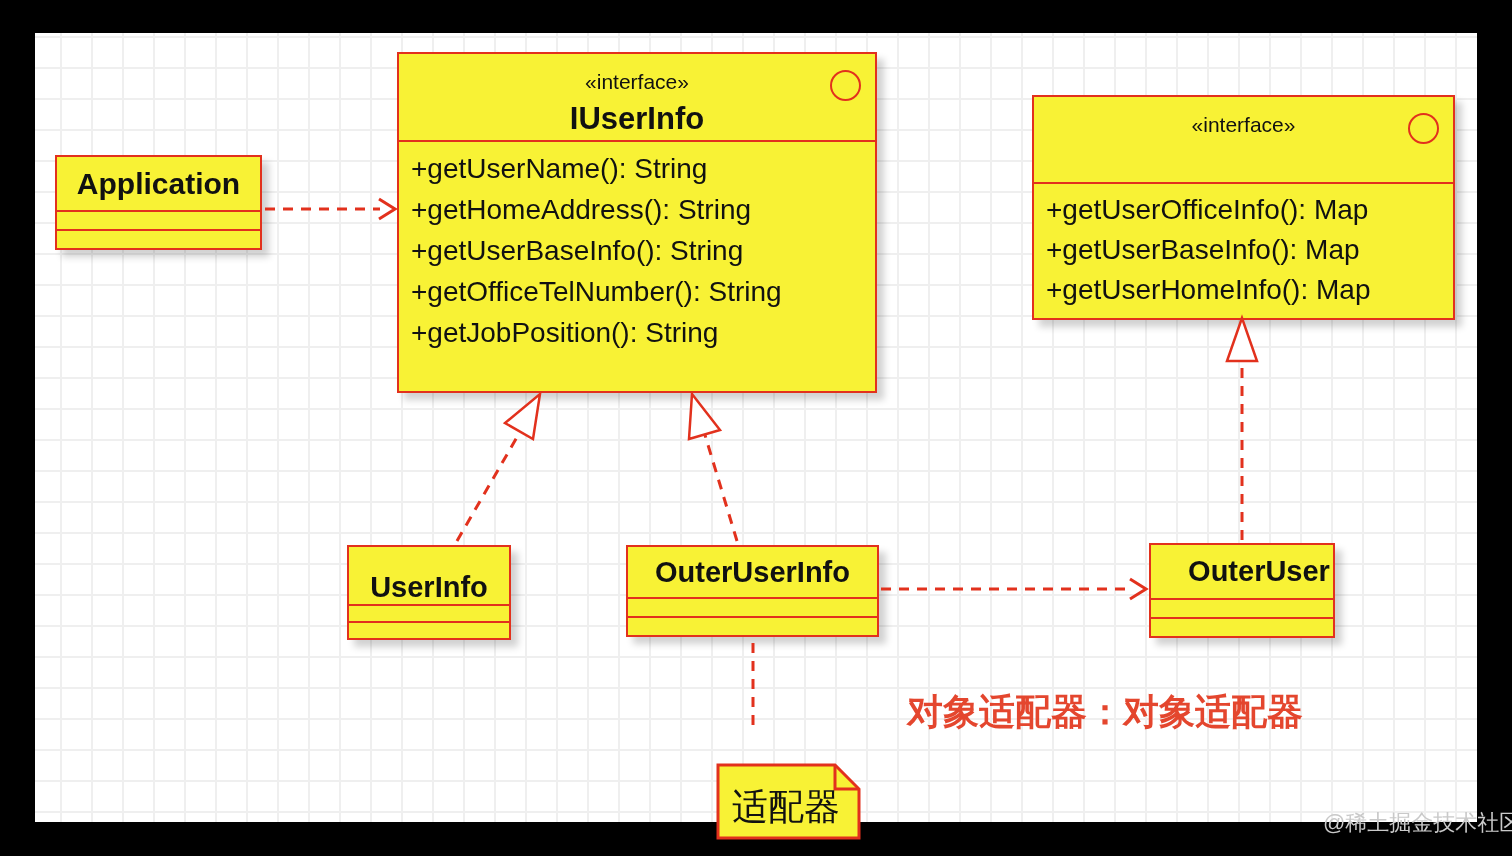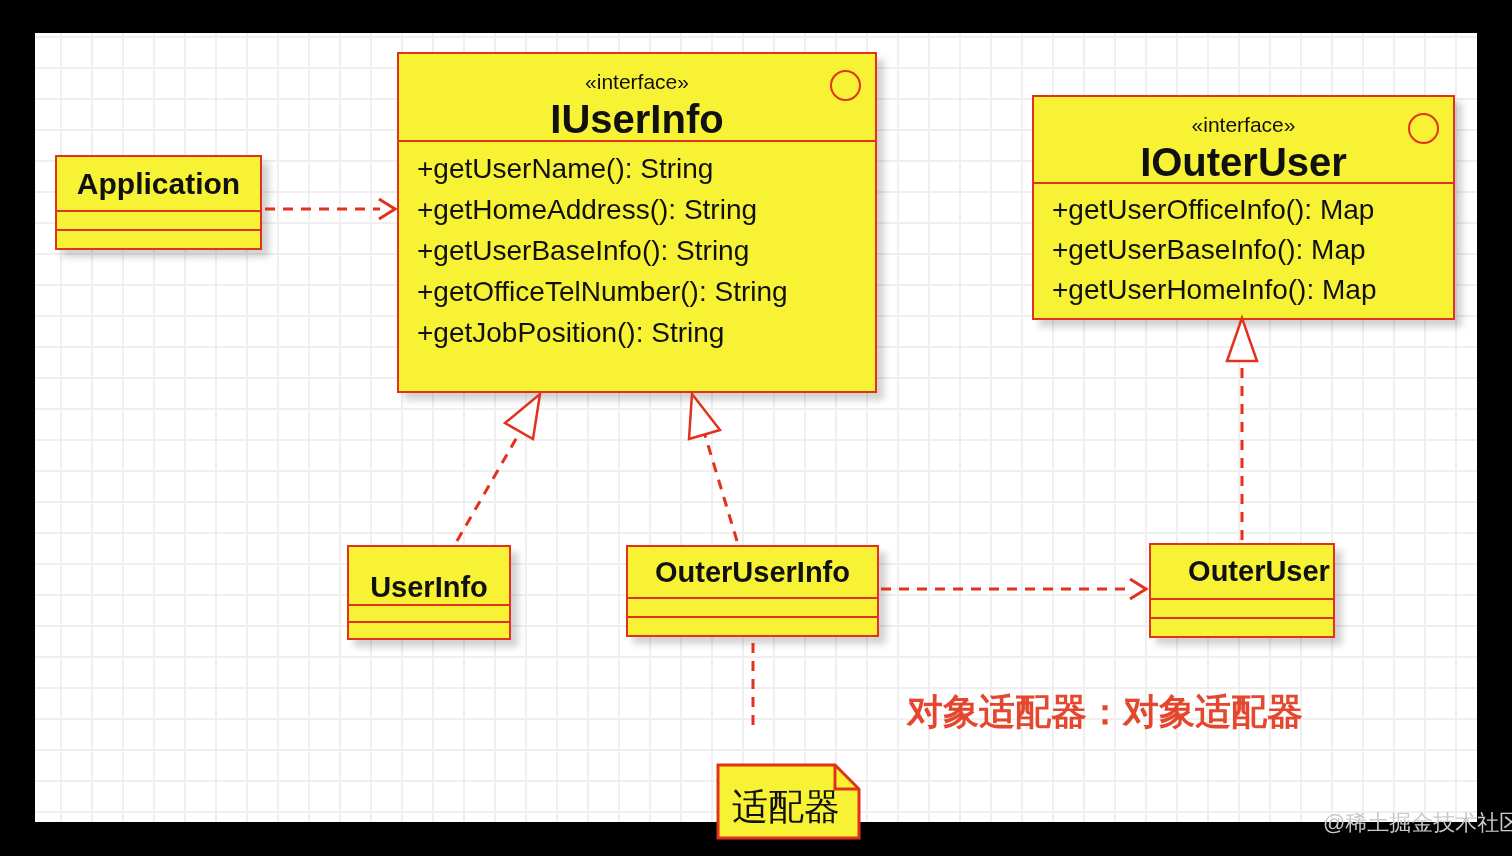--- a/index.html
+++ b/index.html
@@ -28,29 +28,29 @@
     color:#111111;
   }
   
   .iface-head {
     position:relative;
     border-bottom:2.5px solid #E2311D;
     text-align:center;
     box-sizing:border-box;
   }
   .stereotype { font-size:21px; line-height:37px; padding-top:9px; }
-  .iface-name { font-size:40px; font-weight:bold; line-height:38px; }
+  .iface-name { font-size:31px; font-weight:bold; line-height:38px; }
   .lollipop {
     position:absolute; right:14px; top:16px;
     width:31px; height:31px;
     border:2.5px solid #E2311D; border-radius:50%;
     box-sizing:border-box;
     display:block;
   }
-  .iface-methods { padding:6px 10px 0 18px; }
+  .iface-methods { padding:6px 10px 0 12px; }
   .m { font-size:28px; line-height:41px; white-space:nowrap; }
   #box-iouteruser .m { line-height:40px; }
   
   .plain { display:flex; flex-direction:column; }
   .plain-head {
     flex:1; display:flex; align-items:center; justify-content:center;
     font-weight:bold; font-size:30px;border-radius:23px;
   }
   .empty-row { height:17px; border-top:2.5px solid #E2311D; }
   
@@ -93,21 +93,20 @@
       <div class="m">+getHomeAddress(): String</div>
       <div class="m">+getUserBaseInfo(): String</div>
       <div class="m">+getOfficeTelNumber(): String</div>
       <div class="m">+getJobPosition(): String</div>
     </div>
   </div>
 
   <div class="uml-box" id="box-iouteruser" style="left:997px; top:62px; width:423px; height:225px;">
     <div class="iface-head" style="height:87px;">
       <div class="stereotype">«interface»</div>
-      <div class="iface-name">IOuterUser</div>
       <span class="lollipop"></span>
     </div>
     <div class="iface-methods">
       <div class="m">+getUserOfficeInfo(): Map</div>
       <div class="m">+getUserBaseInfo(): Map</div>
       <div class="m">+getUserHomeInfo(): Map</div>
     </div>
   </div>
 
   <div class="uml-box plain" id="box-userinfo" style="left:312px; top:512px; width:164px; height:95px;">

